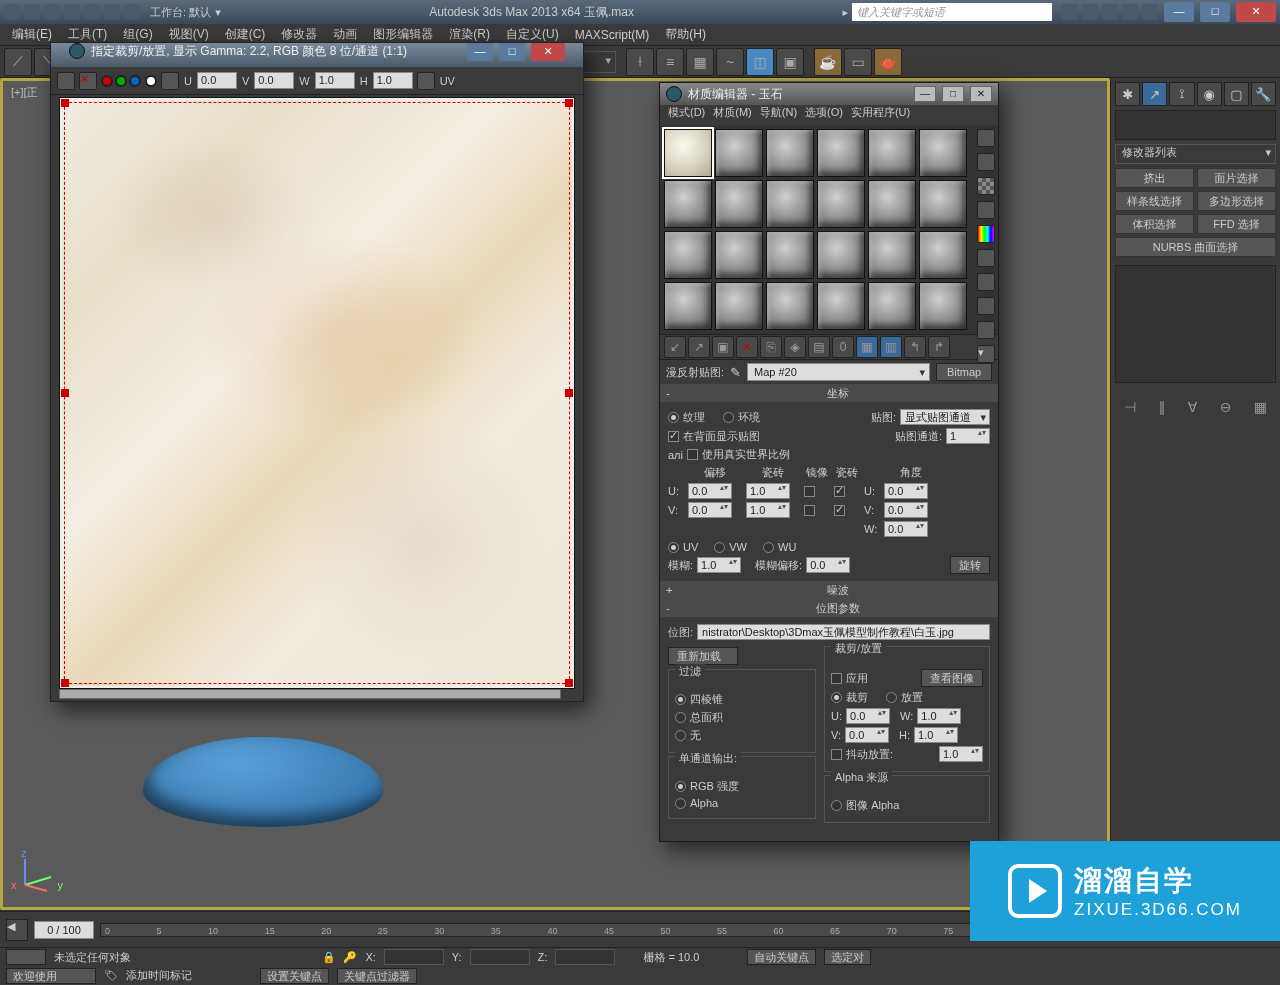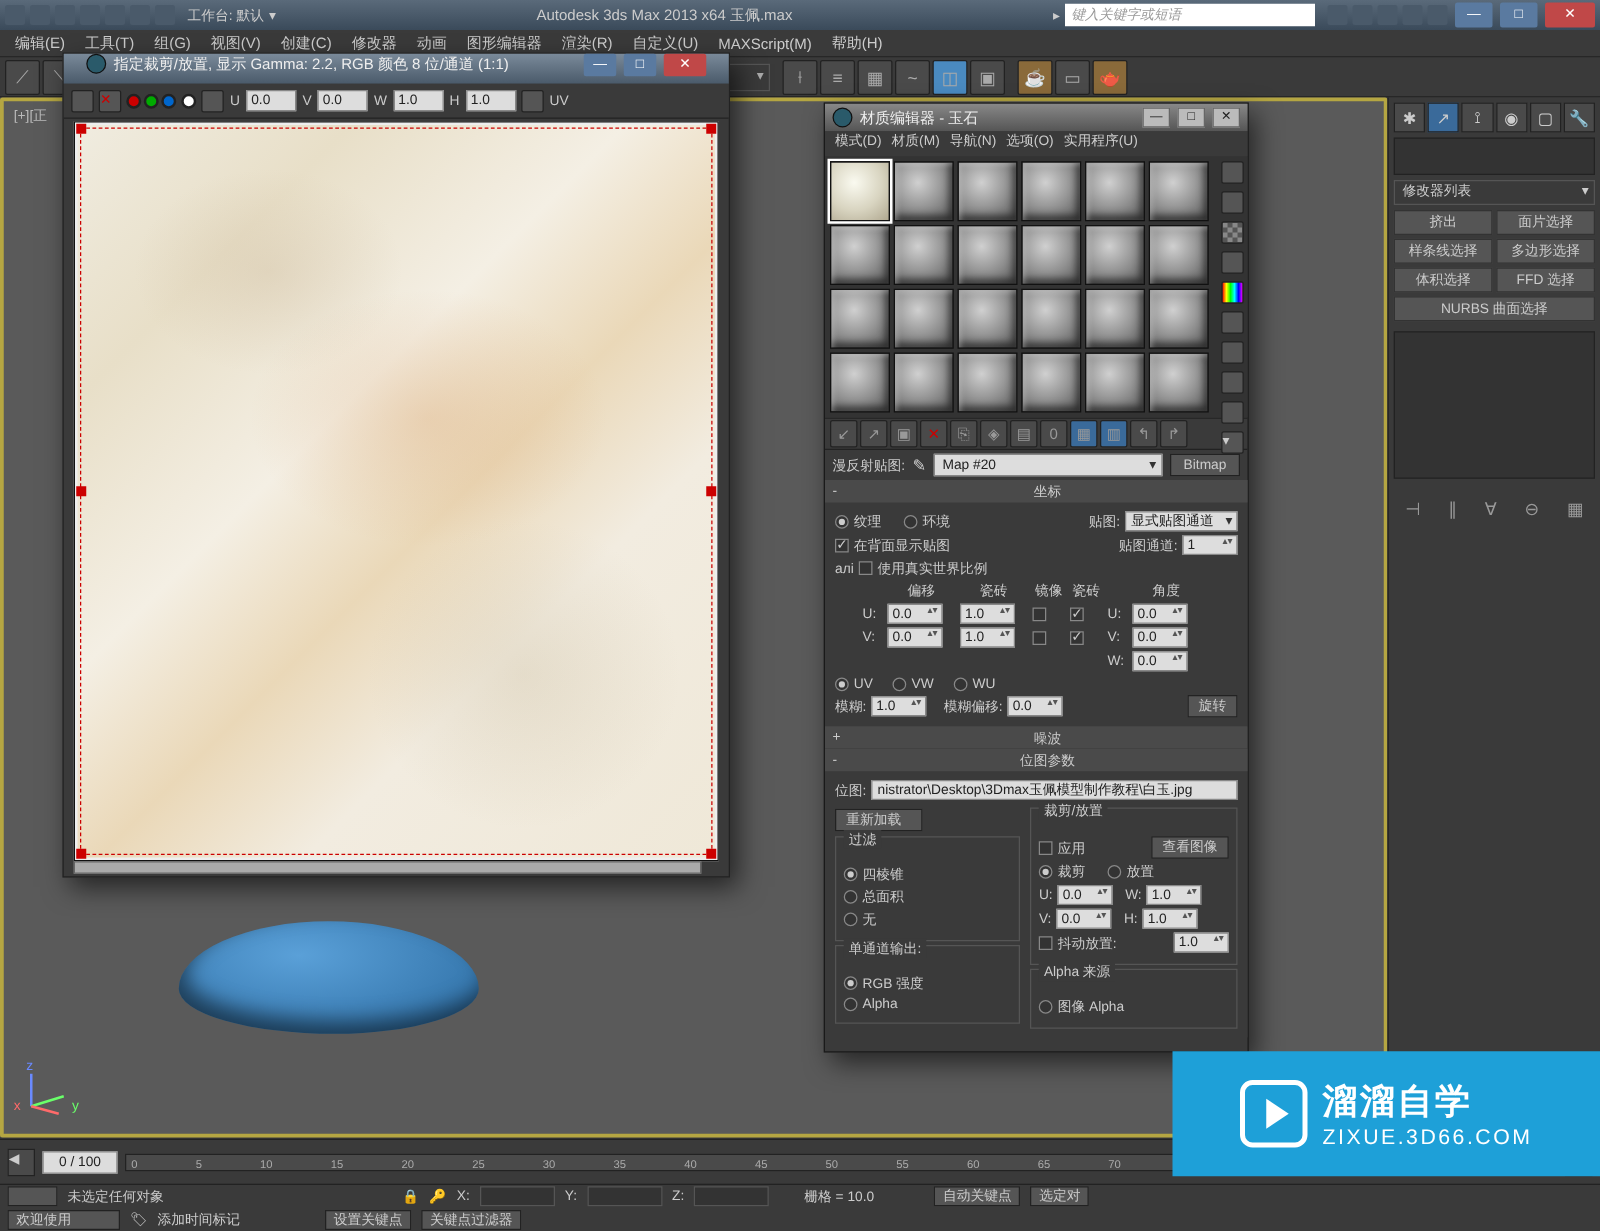--- a/index.html
+++ b/index.html
@@ -102,37 +102,37 @@
 .matwin .spin { width:44px; height:16px; background:#ddd; color:#222; border:1px solid #888; font-size:11px; padding:0 3px; line-height:14px; display:flex; justify-content:space-between;}
 .matwin .spin::after{content:"▴▾"; font-size:8px; color:#555; line-height:7px; white-space:pre;}
 .matwin .radio{width:11px;height:11px;border-radius:50%;border:1px solid #888;display:inline-block;background:#333;}
 .matwin .radio.on::after{content:"";display:block;width:5px;height:5px;background:#ccc;border-radius:50%;margin:2px;}
 .matwin .chk{width:11px;height:11px;border:1px solid #888;display:inline-block;background:#333;position:relative;}
 .matwin .chk.on::after{content:"✓";position:absolute;top:-3px;left:0;font-size:11px;color:#ccc;}
 .matwin .combo4{height:16px;background:#ddd;color:#222;border:1px solid #888;padding:0 16px 0 4px;font-size:11px;line-height:14px;position:relative;min-width:90px;}
 .matwin .combo4::after{content:"▾";position:absolute;right:3px;top:0;color:#333;}
 .matwin .btn2{height:18px;padding:0 8px;background:#555;border:1px solid #222;line-height:16px;font-size:11px;}
 .matwin .field{height:16px;background:#ddd;color:#222;border:1px solid #888;padding:0 4px;font-size:11px;line-height:14px;}
-.matwin .coordtable { display:grid; grid-template-columns: 16px 54px 54px 26px 26px 16px 54px; gap:3px 4px; align-items:center; font-size:11px;margin-left:22px;}
+.matwin .coordtable { display:grid; grid-template-columns: 16px 54px 54px 26px 26px 16px 54px; gap:3px 4px; align-items:center; font-size:11px;}
 .matwin .coordtable .hd{font-size:11px;text-align:center;color:#ccc;}
 .matwin .fieldset { border:1px solid #555; padding:4px 6px 6px; margin:3px 0;}
 .matwin .fieldset .fl{position:relative; top:-10px; background:#3a3a3a; padding:0 4px; display:inline-block;}
 
 
 .timeline { position:absolute; left:0; right:0; bottom:38px; height:36px; background:#3a3a3a; border-top:1px solid #222; display:flex; align-items:center; padding:0 6px; gap:6px;}
 .timeline .slider { flex:1; height:14px; background:#4a4a4a; border:1px solid #222; position:relative;}
 .timeline .framebox{width:60px;height:18px;background:#ddd;color:#222;border:1px solid #888;text-align:center;line-height:16px;}
 .timeline .ticks{position:absolute;inset:0;display:flex;justify-content:space-between;padding:0 4px;align-items:flex-end;font-size:9px;color:#aaa;}
 .statusbar { position:absolute; left:0; right:0; bottom:0; height:38px; background:#3a3a3a; border-top:1px solid #222; display:flex; flex-direction:column;}
 .statusbar .r{height:19px;display:flex;align-items:center;gap:8px;padding:0 6px;font-size:11px;color:#ccc;}
 .statusbar .box{background:#555;border:1px solid #222;padding:0 6px;height:16px;line-height:14px;}
 .statusbar .coord{width:60px;height:16px;background:#333;border:1px solid #555;padding:0 4px;line-height:14px;}
 
 
-.watermark { position:absolute; right:0; bottom:44px; width:342px; height:100px; background:#1ea0d8; display:flex; align-items:center; justify-content:center; gap:12px; color:#fff;}
+.watermark { position:absolute; right:0; bottom:44px; width:310px; height:100px; background:#1ea0d8; display:flex; align-items:center; justify-content:center; gap:12px; color:#fff;}
 .watermark .play{width:54px;height:54px;border:4px solid #fff;border-radius:10px;display:flex;align-items:center;justify-content:center;}
 .watermark .play::after{content:"";border-left:18px solid #fff;border-top:12px solid transparent;border-bottom:12px solid transparent;margin-left:5px;}
 .watermark .txt{display:flex;flex-direction:column;}
 .watermark .big{font-size:28px;font-weight:bold;letter-spacing:2px;}
 .watermark .sm{font-size:17px;letter-spacing:2px;}
 
 .colorcircle { display:flex; gap:2px;}
 .colorcircle span{width:12px;height:12px;border-radius:50%;border:2px solid #222;}
 </style>
 </head>

